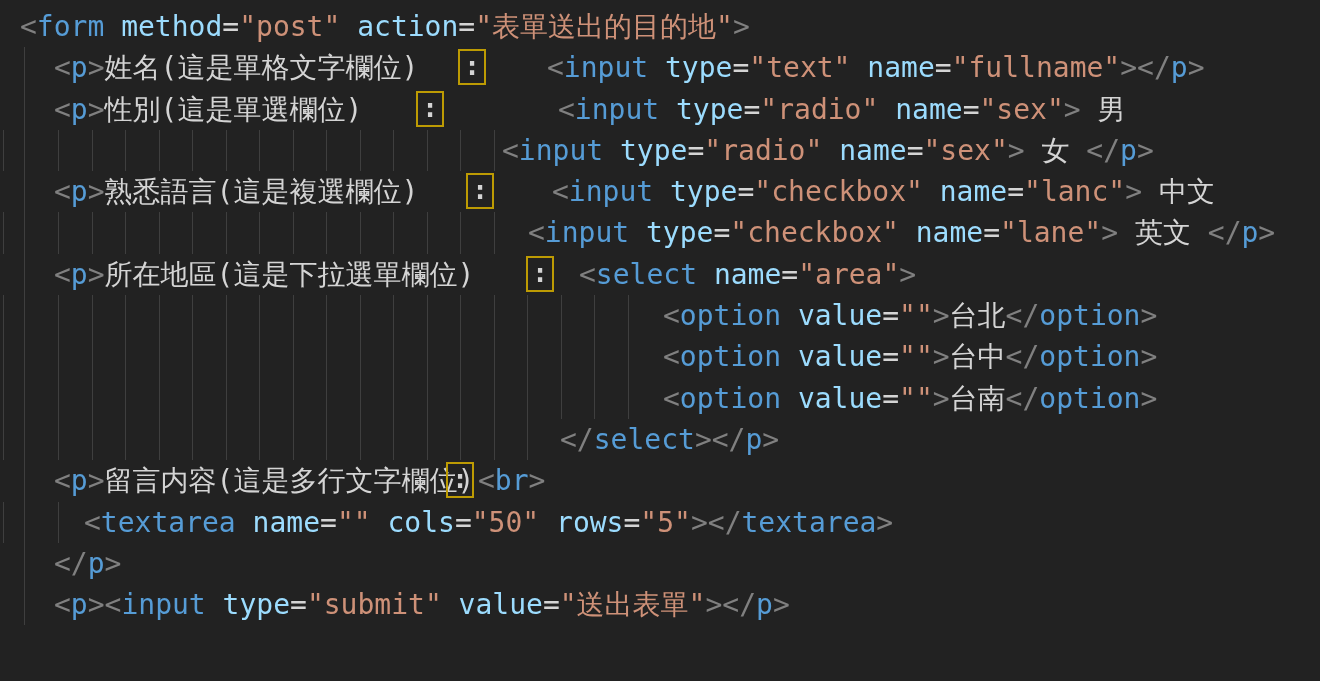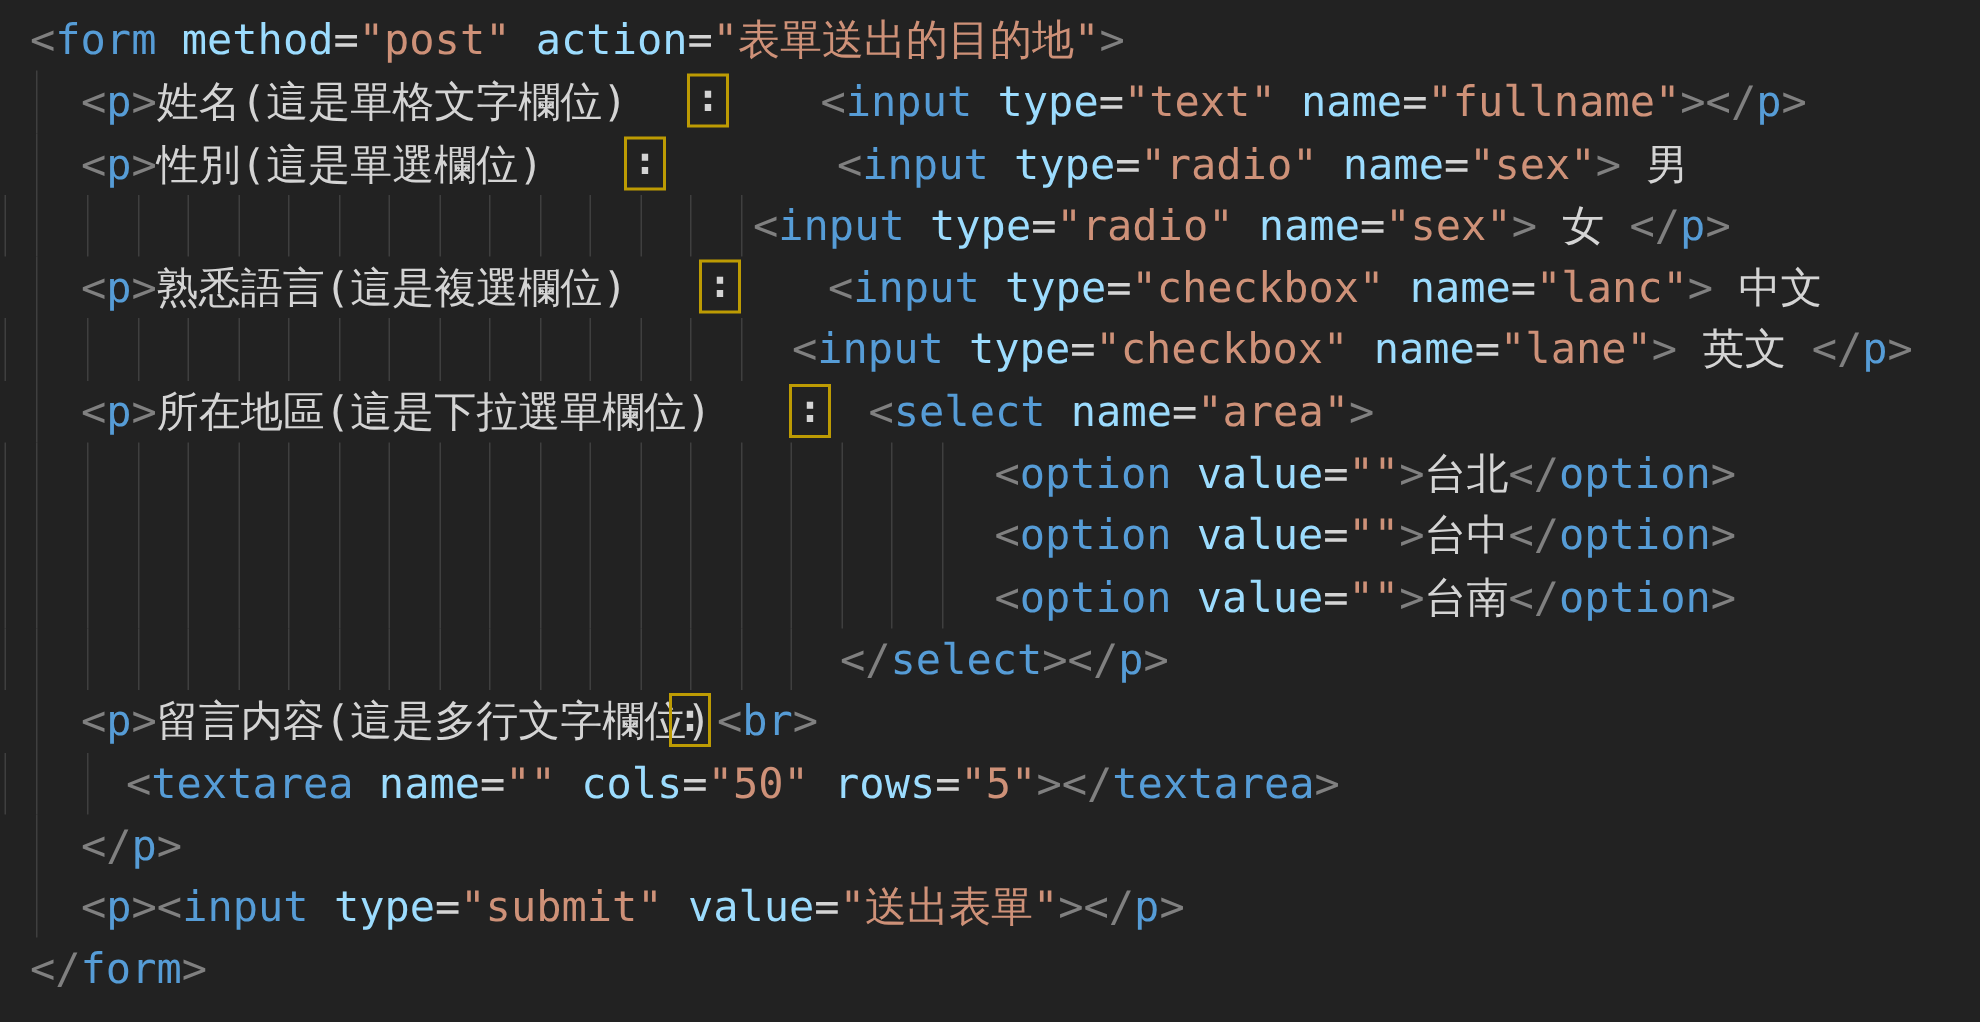--- a/index.html
+++ b/index.html
@@ -39,14 +39,13 @@
     <div class="line"><span class="guide" style="left: 24px; background: rgb(63, 63, 63);"></span><span class="guide" style="left: 3px; background: rgb(63, 63, 63);"></span><span class="guide" style="left: 58px; background: rgb(63, 63, 63);"></span><span class="guide" style="left: 91.5px; background: rgb(63, 63, 63);"></span><span class="guide" style="left: 125px; background: rgb(63, 63, 63);"></span><span class="guide" style="left: 158.5px; background: rgb(63, 63, 63);"></span><span class="guide" style="left: 192px; background: rgb(63, 63, 63);"></span><span class="guide" style="left: 225.5px; background: rgb(63, 63, 63);"></span><span class="guide" style="left: 259px; background: rgb(63, 63, 63);"></span><span class="guide" style="left: 292.5px; background: rgb(63, 63, 63);"></span><span class="guide" style="left: 326px; background: rgb(63, 63, 63);"></span><span class="guide" style="left: 359.5px; background: rgb(63, 63, 63);"></span><span class="guide" style="left: 393px; background: rgb(63, 63, 63);"></span><span class="guide" style="left: 426.5px; background: rgb(63, 63, 63);"></span><span class="guide" style="left: 460px; background: rgb(63, 63, 63);"></span><span class="guide" style="left: 493.5px; background: rgb(63, 63, 63);"></span><span class="seg" style="left: 528px;"><span style="color: rgb(128, 128, 128);">&lt;</span><span style="color: rgb(86, 156, 214);">input</span><span style="color: rgb(212, 212, 212);"> </span><span style="color: rgb(156, 220, 254);">type</span><span style="color: rgb(212, 212, 212);">=</span><span style="color: rgb(206, 145, 120);">"checkbox"</span><span style="color: rgb(212, 212, 212);"> </span><span style="color: rgb(156, 220, 254);">name</span><span style="color: rgb(212, 212, 212);">=</span><span style="color: rgb(206, 145, 120);">"lane"</span><span style="color: rgb(128, 128, 128);">&gt;</span><span style="color: rgb(212, 212, 212);"> 英文 </span><span style="color: rgb(128, 128, 128);">&lt;/</span><span style="color: rgb(86, 156, 214);">p</span><span style="color: rgb(128, 128, 128);">&gt;</span></span></div>
     <div class="line"><span class="guide" style="left: 24px; background: rgb(63, 63, 63);"></span><span class="seg" style="left: 54px;"><span style="color: rgb(128, 128, 128);">&lt;</span><span style="color: rgb(86, 156, 214);">p</span><span style="color: rgb(128, 128, 128);">&gt;</span><span style="color: rgb(212, 212, 212);">所在地區(這是下拉選單欄位)</span></span><div class="ubox" style="left: 526px; border-color: rgb(189, 155, 3); color: rgb(212, 212, 212);">:</div><span class="seg" style="left: 579px;"><span style="color: rgb(128, 128, 128);">&lt;</span><span style="color: rgb(86, 156, 214);">select</span><span style="color: rgb(212, 212, 212);"> </span><span style="color: rgb(156, 220, 254);">name</span><span style="color: rgb(212, 212, 212);">=</span><span style="color: rgb(206, 145, 120);">"area"</span><span style="color: rgb(128, 128, 128);">&gt;</span></span></div>
     <div class="line"><span class="guide" style="left: 24px; background: rgb(63, 63, 63);"></span><span class="guide" style="left: 3px; background: rgb(63, 63, 63);"></span><span class="guide" style="left: 58px; background: rgb(63, 63, 63);"></span><span class="guide" style="left: 91.5px; background: rgb(63, 63, 63);"></span><span class="guide" style="left: 125px; background: rgb(63, 63, 63);"></span><span class="guide" style="left: 158.5px; background: rgb(63, 63, 63);"></span><span class="guide" style="left: 192px; background: rgb(63, 63, 63);"></span><span class="guide" style="left: 225.5px; background: rgb(63, 63, 63);"></span><span class="guide" style="left: 259px; background: rgb(63, 63, 63);"></span><span class="guide" style="left: 292.5px; background: rgb(63, 63, 63);"></span><span class="guide" style="left: 326px; background: rgb(63, 63, 63);"></span><span class="guide" style="left: 359.5px; background: rgb(63, 63, 63);"></span><span class="guide" style="left: 393px; background: rgb(63, 63, 63);"></span><span class="guide" style="left: 426.5px; background: rgb(63, 63, 63);"></span><span class="guide" style="left: 460px; background: rgb(63, 63, 63);"></span><span class="guide" style="left: 493.5px; background: rgb(63, 63, 63);"></span><span class="guide" style="left: 527px; background: rgb(63, 63, 63);"></span><span class="guide" style="left: 560.5px; background: rgb(63, 63, 63);"></span><span class="guide" style="left: 594px; background: rgb(63, 63, 63);"></span><span class="guide" style="left: 627.5px; background: rgb(63, 63, 63);"></span><span class="seg" style="left: 663px;"><span style="color: rgb(128, 128, 128);">&lt;</span><span style="color: rgb(86, 156, 214);">option</span><span style="color: rgb(212, 212, 212);"> </span><span style="color: rgb(156, 220, 254);">value</span><span style="color: rgb(212, 212, 212);">=</span><span style="color: rgb(206, 145, 120);">""</span><span style="color: rgb(128, 128, 128);">&gt;</span><span style="color: rgb(212, 212, 212);">台北</span><span style="color: rgb(128, 128, 128);">&lt;/</span><span style="color: rgb(86, 156, 214);">option</span><span style="color: rgb(128, 128, 128);">&gt;</span></span></div>
     <div class="line"><span class="guide" style="left: 24px; background: rgb(63, 63, 63);"></span><span class="guide" style="left: 3px; background: rgb(63, 63, 63);"></span><span class="guide" style="left: 58px; background: rgb(63, 63, 63);"></span><span class="guide" style="left: 91.5px; background: rgb(63, 63, 63);"></span><span class="guide" style="left: 125px; background: rgb(63, 63, 63);"></span><span class="guide" style="left: 158.5px; background: rgb(63, 63, 63);"></span><span class="guide" style="left: 192px; background: rgb(63, 63, 63);"></span><span class="guide" style="left: 225.5px; background: rgb(63, 63, 63);"></span><span class="guide" style="left: 259px; background: rgb(63, 63, 63);"></span><span class="guide" style="left: 292.5px; background: rgb(63, 63, 63);"></span><span class="guide" style="left: 326px; background: rgb(63, 63, 63);"></span><span class="guide" style="left: 359.5px; background: rgb(63, 63, 63);"></span><span class="guide" style="left: 393px; background: rgb(63, 63, 63);"></span><span class="guide" style="left: 426.5px; background: rgb(63, 63, 63);"></span><span class="guide" style="left: 460px; background: rgb(63, 63, 63);"></span><span class="guide" style="left: 493.5px; background: rgb(63, 63, 63);"></span><span class="guide" style="left: 527px; background: rgb(63, 63, 63);"></span><span class="guide" style="left: 560.5px; background: rgb(63, 63, 63);"></span><span class="guide" style="left: 594px; background: rgb(63, 63, 63);"></span><span class="guide" style="left: 627.5px; background: rgb(63, 63, 63);"></span><span class="seg" style="left: 663px;"><span style="color: rgb(128, 128, 128);">&lt;</span><span style="color: rgb(86, 156, 214);">option</span><span style="color: rgb(212, 212, 212);"> </span><span style="color: rgb(156, 220, 254);">value</span><span style="color: rgb(212, 212, 212);">=</span><span style="color: rgb(206, 145, 120);">""</span><span style="color: rgb(128, 128, 128);">&gt;</span><span style="color: rgb(212, 212, 212);">台中</span><span style="color: rgb(128, 128, 128);">&lt;/</span><span style="color: rgb(86, 156, 214);">option</span><span style="color: rgb(128, 128, 128);">&gt;</span></span></div>
     <div class="line"><span class="guide" style="left: 24px; background: rgb(63, 63, 63);"></span><span class="guide" style="left: 3px; background: rgb(63, 63, 63);"></span><span class="guide" style="left: 58px; background: rgb(63, 63, 63);"></span><span class="guide" style="left: 91.5px; background: rgb(63, 63, 63);"></span><span class="guide" style="left: 125px; background: rgb(63, 63, 63);"></span><span class="guide" style="left: 158.5px; background: rgb(63, 63, 63);"></span><span class="guide" style="left: 192px; background: rgb(63, 63, 63);"></span><span class="guide" style="left: 225.5px; background: rgb(63, 63, 63);"></span><span class="guide" style="left: 259px; background: rgb(63, 63, 63);"></span><span class="guide" style="left: 292.5px; background: rgb(63, 63, 63);"></span><span class="guide" style="left: 326px; background: rgb(63, 63, 63);"></span><span class="guide" style="left: 359.5px; background: rgb(63, 63, 63);"></span><span class="guide" style="left: 393px; background: rgb(63, 63, 63);"></span><span class="guide" style="left: 426.5px; background: rgb(63, 63, 63);"></span><span class="guide" style="left: 460px; background: rgb(63, 63, 63);"></span><span class="guide" style="left: 493.5px; background: rgb(63, 63, 63);"></span><span class="guide" style="left: 527px; background: rgb(63, 63, 63);"></span><span class="guide" style="left: 560.5px; background: rgb(63, 63, 63);"></span><span class="guide" style="left: 594px; background: rgb(63, 63, 63);"></span><span class="guide" style="left: 627.5px; background: rgb(63, 63, 63);"></span><span class="seg" style="left: 663px;"><span style="color: rgb(128, 128, 128);">&lt;</span><span style="color: rgb(86, 156, 214);">option</span><span style="color: rgb(212, 212, 212);"> </span><span style="color: rgb(156, 220, 254);">value</span><span style="color: rgb(212, 212, 212);">=</span><span style="color: rgb(206, 145, 120);">""</span><span style="color: rgb(128, 128, 128);">&gt;</span><span style="color: rgb(212, 212, 212);">台南</span><span style="color: rgb(128, 128, 128);">&lt;/</span><span style="color: rgb(86, 156, 214);">option</span><span style="color: rgb(128, 128, 128);">&gt;</span></span></div>
     <div class="line"><span class="guide" style="left: 24px; background: rgb(63, 63, 63);"></span><span class="guide" style="left: 3px; background: rgb(63, 63, 63);"></span><span class="guide" style="left: 58px; background: rgb(63, 63, 63);"></span><span class="guide" style="left: 91.5px; background: rgb(63, 63, 63);"></span><span class="guide" style="left: 125px; background: rgb(63, 63, 63);"></span><span class="guide" style="left: 158.5px; background: rgb(63, 63, 63);"></span><span class="guide" style="left: 192px; background: rgb(63, 63, 63);"></span><span class="guide" style="left: 225.5px; background: rgb(63, 63, 63);"></span><span class="guide" style="left: 259px; background: rgb(63, 63, 63);"></span><span class="guide" style="left: 292.5px; background: rgb(63, 63, 63);"></span><span class="guide" style="left: 326px; background: rgb(63, 63, 63);"></span><span class="guide" style="left: 359.5px; background: rgb(63, 63, 63);"></span><span class="guide" style="left: 393px; background: rgb(63, 63, 63);"></span><span class="guide" style="left: 426.5px; background: rgb(63, 63, 63);"></span><span class="guide" style="left: 460px; background: rgb(63, 63, 63);"></span><span class="guide" style="left: 493.5px; background: rgb(63, 63, 63);"></span><span class="guide" style="left: 527px; background: rgb(63, 63, 63);"></span><span class="seg" style="left: 560px;"><span style="color: rgb(128, 128, 128);">&lt;/</span><span style="color: rgb(86, 156, 214);">select</span><span style="color: rgb(128, 128, 128);">&gt;&lt;/</span><span style="color: rgb(86, 156, 214);">p</span><span style="color: rgb(128, 128, 128);">&gt;</span></span></div>
     <div class="line"><span class="guide" style="left: 24px; background: rgb(63, 63, 63);"></span><span class="seg" style="left: 54px;"><span style="color: rgb(128, 128, 128);">&lt;</span><span style="color: rgb(86, 156, 214);">p</span><span style="color: rgb(128, 128, 128);">&gt;</span><span style="color: rgb(212, 212, 212);">留言内容(這是多行文字欄位)</span></span><div class="ubox" style="left: 446px; border-color: rgb(189, 155, 3); color: rgb(212, 212, 212);">:</div><span class="seg" style="left: 478px;"><span style="color: rgb(128, 128, 128);">&lt;</span><span style="color: rgb(86, 156, 214);">br</span><span style="color: rgb(128, 128, 128);">&gt;</span></span></div>
     <div class="line"><span class="guide" style="left: 24px; background: rgb(63, 63, 63);"></span><span class="guide" style="left: 3px; background: rgb(63, 63, 63);"></span><span class="guide" style="left: 58px; background: rgb(63, 63, 63);"></span><span class="seg" style="left: 84px;"><span style="color: rgb(128, 128, 128);">&lt;</span><span style="color: rgb(86, 156, 214);">textarea</span><span style="color: rgb(212, 212, 212);"> </span><span style="color: rgb(156, 220, 254);">name</span><span style="color: rgb(212, 212, 212);">=</span><span style="color: rgb(206, 145, 120);">""</span><span style="color: rgb(212, 212, 212);"> </span><span style="color: rgb(156, 220, 254);">cols</span><span style="color: rgb(212, 212, 212);">=</span><span style="color: rgb(206, 145, 120);">"50"</span><span style="color: rgb(212, 212, 212);"> </span><span style="color: rgb(156, 220, 254);">rows</span><span style="color: rgb(212, 212, 212);">=</span><span style="color: rgb(206, 145, 120);">"5"</span><span style="color: rgb(128, 128, 128);">&gt;&lt;/</span><span style="color: rgb(86, 156, 214);">textarea</span><span style="color: rgb(128, 128, 128);">&gt;</span></span></div>
     <div class="line"><span class="guide" style="left: 24px; background: rgb(63, 63, 63);"></span><span class="seg" style="left: 54px;"><span style="color: rgb(128, 128, 128);">&lt;/</span><span style="color: rgb(86, 156, 214);">p</span><span style="color: rgb(128, 128, 128);">&gt;</span></span></div>
     <div class="line"><span class="guide" style="left: 24px; background: rgb(63, 63, 63);"></span><span class="seg" style="left: 54px;"><span style="color: rgb(128, 128, 128);">&lt;</span><span style="color: rgb(86, 156, 214);">p</span><span style="color: rgb(128, 128, 128);">&gt;&lt;</span><span style="color: rgb(86, 156, 214);">input</span><span style="color: rgb(212, 212, 212);"> </span><span style="color: rgb(156, 220, 254);">type</span><span style="color: rgb(212, 212, 212);">=</span><span style="color: rgb(206, 145, 120);">"submit"</span><span style="color: rgb(212, 212, 212);"> </span><span style="color: rgb(156, 220, 254);">value</span><span style="color: rgb(212, 212, 212);">=</span><span style="color: rgb(206, 145, 120);">"送出表單"</span><span style="color: rgb(128, 128, 128);">&gt;&lt;/</span><span style="color: rgb(86, 156, 214);">p</span><span style="color: rgb(128, 128, 128);">&gt;</span></span></div>
-    <div class="line"><span class="seg" style="left: 20px;"><span style="color: rgb(128, 128, 128);">&lt;/</span><span style="color: rgb(86, 156, 214);">form</span><span style="color: rgb(128, 128, 128);">&gt;</span></span></div>
   </div>
 
 </body></html>

